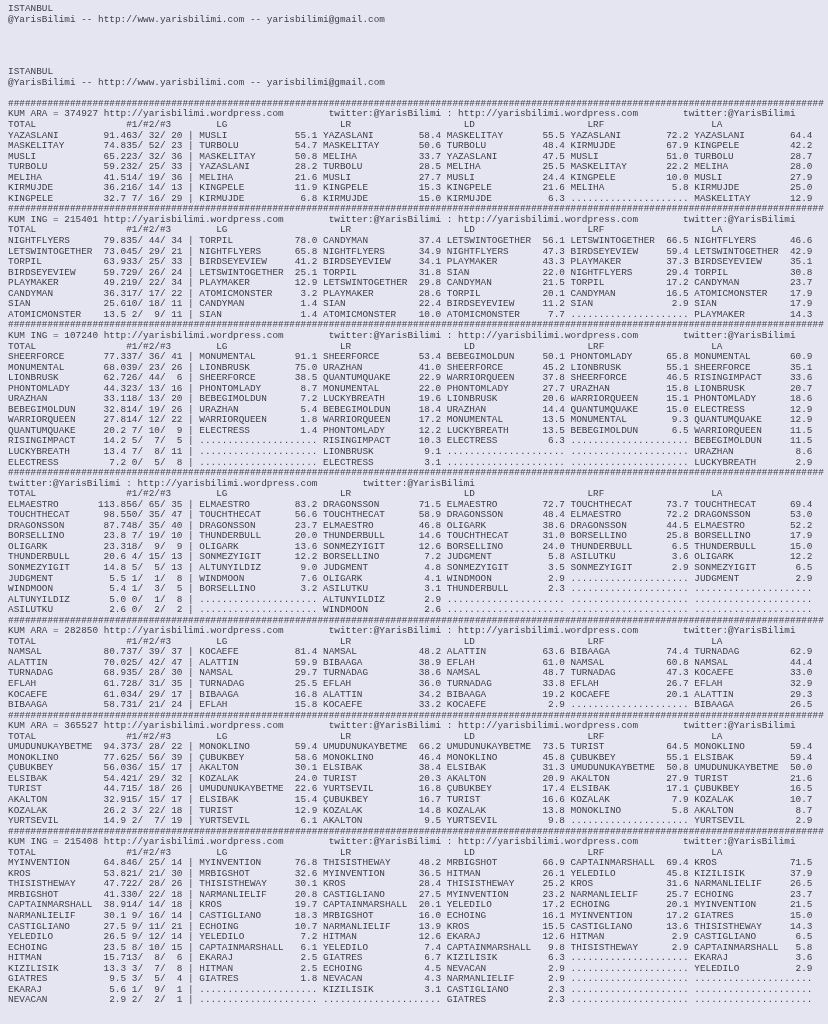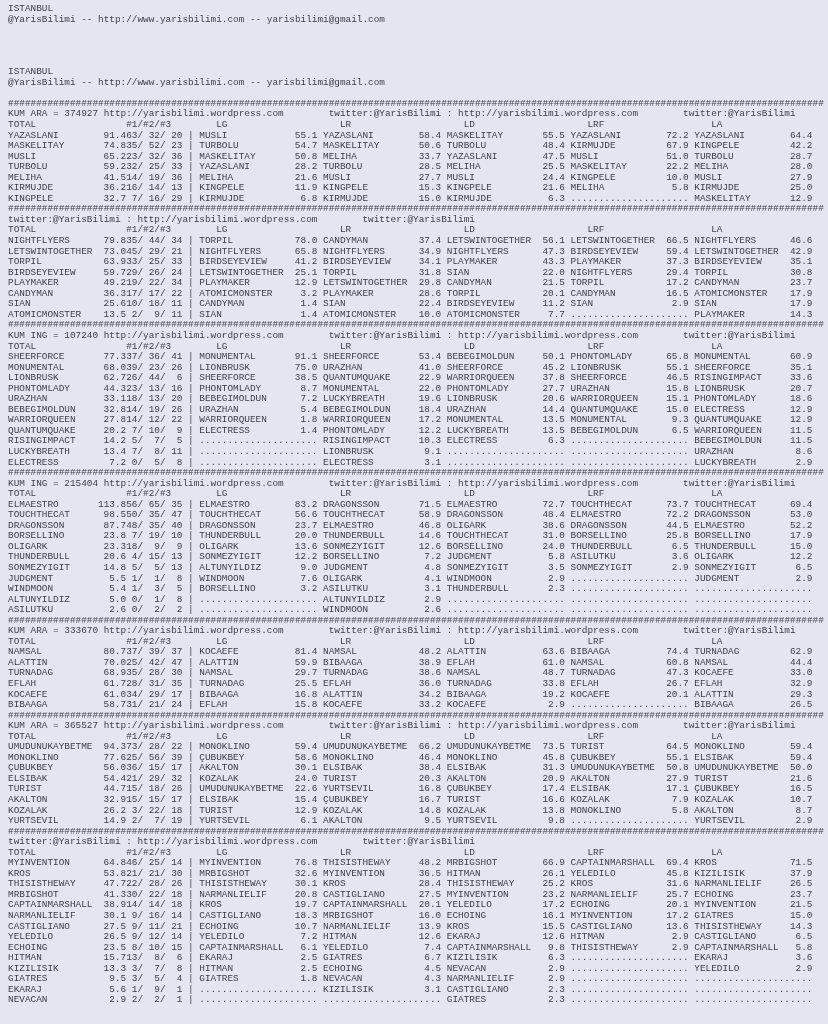--- a/index.html
+++ b/index.html
@@ -55,21 +55,21 @@
       <div class="line"><span class="c t1">KUM ARA = 374927 http://yarisbilimi.wordpress.com</span><span class="c t2">twitter:@YarisBilimi : http://yarisbilimi.wordpress.com</span><span class="c t3">twitter:@YarisBilimi</span></div>
       <div class="line"><span class="c h-tot">TOTAL</span><span class="c h-cnt">#1/#2/#3</span><span class="c h-div"> </span><span class="c hp">LG</span><span class="c hp">LR</span><span class="c hp">LD</span><span class="c hp">LRF</span><span class="c hp last">LA</span></div>
       <div class="line"><span class="c nm">YAZASLANI</span><span class="c tot">91.4</span><span class="c cnt">63/ 32/ 20</span><span class="c div">|</span><span class="c pair"><span class="c pnm">MUSLI</span><span class="c pv">55.1</span></span><span class="c pair"><span class="c pnm">YAZASLANI</span><span class="c pv">58.4</span></span><span class="c pair"><span class="c pnm">MASKELITAY</span><span class="c pv">55.5</span></span><span class="c pair"><span class="c pnm">YAZASLANI</span><span class="c pv">72.2</span></span><span class="c pair last"><span class="c pnm">YAZASLANI</span><span class="c pv">64.4</span></span></div>
       <div class="line"><span class="c nm">MASKELITAY</span><span class="c tot">74.8</span><span class="c cnt">35/ 52/ 23</span><span class="c div">|</span><span class="c pair"><span class="c pnm">TURBOLU</span><span class="c pv">54.7</span></span><span class="c pair"><span class="c pnm">MASKELITAY</span><span class="c pv">50.6</span></span><span class="c pair"><span class="c pnm">TURBOLU</span><span class="c pv">48.4</span></span><span class="c pair"><span class="c pnm">KIRMÜJDE</span><span class="c pv">67.9</span></span><span class="c pair last"><span class="c pnm">KINGPELE</span><span class="c pv">42.2</span></span></div>
       <div class="line"><span class="c nm">MUSLI</span><span class="c tot">65.2</span><span class="c cnt">23/ 32/ 36</span><span class="c div">|</span><span class="c pair"><span class="c pnm">MASKELITAY</span><span class="c pv">50.8</span></span><span class="c pair"><span class="c pnm">MELIHA</span><span class="c pv">33.7</span></span><span class="c pair"><span class="c pnm">YAZASLANI</span><span class="c pv">47.5</span></span><span class="c pair"><span class="c pnm">MUSLI</span><span class="c pv">51.0</span></span><span class="c pair last"><span class="c pnm">TURBOLU</span><span class="c pv">28.7</span></span></div>
       <div class="line"><span class="c nm">TURBOLU</span><span class="c tot">59.2</span><span class="c cnt">32/ 25/ 33</span><span class="c div">|</span><span class="c pair"><span class="c pnm">YAZASLANI</span><span class="c pv">28.2</span></span><span class="c pair"><span class="c pnm">TURBOLU</span><span class="c pv">28.5</span></span><span class="c pair"><span class="c pnm">MELIHA</span><span class="c pv">25.5</span></span><span class="c pair"><span class="c pnm">MASKELITAY</span><span class="c pv">22.2</span></span><span class="c pair last"><span class="c pnm">MELIHA</span><span class="c pv">28.0</span></span></div>
       <div class="line"><span class="c nm">MELIHA</span><span class="c tot">41.5</span><span class="c cnt">14/ 19/ 36</span><span class="c div">|</span><span class="c pair"><span class="c pnm">MELIHA</span><span class="c pv">21.6</span></span><span class="c pair"><span class="c pnm">MUSLI</span><span class="c pv">27.7</span></span><span class="c pair"><span class="c pnm">MUSLI</span><span class="c pv">24.4</span></span><span class="c pair"><span class="c pnm">KINGPELE</span><span class="c pv">10.0</span></span><span class="c pair last"><span class="c pnm">MUSLI</span><span class="c pv">27.9</span></span></div>
       <div class="line"><span class="c nm">KIRMÜJDE</span><span class="c tot">36.2</span><span class="c cnt">16/ 14/ 13</span><span class="c div">|</span><span class="c pair"><span class="c pnm">KINGPELE</span><span class="c pv">11.9</span></span><span class="c pair"><span class="c pnm">KINGPELE</span><span class="c pv">15.3</span></span><span class="c pair"><span class="c pnm">KINGPELE</span><span class="c pv">21.6</span></span><span class="c pair"><span class="c pnm">MELIHA</span><span class="c pv">5.8</span></span><span class="c pair last"><span class="c pnm">KIRMÜJDE</span><span class="c pv">25.0</span></span></div>
       <div class="line"><span class="c nm">KINGPELE</span><span class="c tot">32.7</span><span class="c cnt"> 7/ 16/ 29</span><span class="c div">|</span><span class="c pair"><span class="c pnm">KIRMÜJDE</span><span class="c pv">6.8</span></span><span class="c pair"><span class="c pnm">KIRMÜJDE</span><span class="c pv">15.0</span></span><span class="c pair"><span class="c pnm">KIRMÜJDE</span><span class="c pv">6.3</span></span><span class="c pair"><span class="c dots">.....................</span></span><span class="c pair last"><span class="c pnm">MASKELITAY</span><span class="c pv">12.9</span></span></div>
       <div class="line hash">##########################################################################################################################################################################</div>
-      <div class="line"><span class="c t2">twitter:@YarisBilimi : http://yarisbilimi.wordpress.com</span><span class="c t3">twitter:@YarisBilimi</span></div>
+      <div class="line"><span class="c t1">KUM ING = 215401 http://yarisbilimi.wordpress.com</span><span class="c t2">twitter:@YarisBilimi : http://yarisbilimi.wordpress.com</span><span class="c t3">twitter:@YarisBilimi</span></div>
       <div class="line"><span class="c h-tot">TOTAL</span><span class="c h-cnt">#1/#2/#3</span><span class="c h-div"> </span><span class="c hp">LG</span><span class="c hp">LR</span><span class="c hp">LD</span><span class="c hp">LRF</span><span class="c hp last">LA</span></div>
       <div class="line"><span class="c nm">NIGHTFLYERS</span><span class="c tot">79.8</span><span class="c cnt">35/ 44/ 34</span><span class="c div">|</span><span class="c pair"><span class="c pnm">TORPIL</span><span class="c pv">78.0</span></span><span class="c pair"><span class="c pnm">CANDYMAN</span><span class="c pv">37.4</span></span><span class="c pair"><span class="c pnm">LETSWINTOGETHER</span><span class="c pv">56.1</span></span><span class="c pair"><span class="c pnm">LETSWINTOGETHER</span><span class="c pv">66.5</span></span><span class="c pair last"><span class="c pnm">NIGHTFLYERS</span><span class="c pv">46.6</span></span></div>
       <div class="line"><span class="c nm">LETSWINTOGETHER</span><span class="c tot">73.0</span><span class="c cnt">45/ 29/ 21</span><span class="c div">|</span><span class="c pair"><span class="c pnm">NIGHTFLYERS</span><span class="c pv">65.8</span></span><span class="c pair"><span class="c pnm">NIGHTFLYERS</span><span class="c pv">34.9</span></span><span class="c pair"><span class="c pnm">NIGHTFLYERS</span><span class="c pv">47.3</span></span><span class="c pair"><span class="c pnm">BIRDSEYEVIEW</span><span class="c pv">59.4</span></span><span class="c pair last"><span class="c pnm">LETSWINTOGETHER</span><span class="c pv">42.9</span></span></div>
       <div class="line"><span class="c nm">TORPIL</span><span class="c tot">63.9</span><span class="c cnt">33/ 25/ 33</span><span class="c div">|</span><span class="c pair"><span class="c pnm">BIRDSEYEVIEW</span><span class="c pv">41.2</span></span><span class="c pair"><span class="c pnm">BIRDSEYEVIEW</span><span class="c pv">34.1</span></span><span class="c pair"><span class="c pnm">PLAYMAKER</span><span class="c pv">43.3</span></span><span class="c pair"><span class="c pnm">PLAYMAKER</span><span class="c pv">37.3</span></span><span class="c pair last"><span class="c pnm">BIRDSEYEVIEW</span><span class="c pv">35.1</span></span></div>
       <div class="line"><span class="c nm">BIRDSEYEVIEW</span><span class="c tot">59.7</span><span class="c cnt">29/ 26/ 24</span><span class="c div">|</span><span class="c pair"><span class="c pnm">LETSWINTOGETHER</span><span class="c pv">25.1</span></span><span class="c pair"><span class="c pnm">TORPIL</span><span class="c pv">31.8</span></span><span class="c pair"><span class="c pnm">SIAN</span><span class="c pv">22.0</span></span><span class="c pair"><span class="c pnm">NIGHTFLYERS</span><span class="c pv">29.4</span></span><span class="c pair last"><span class="c pnm">TORPIL</span><span class="c pv">30.8</span></span></div>
       <div class="line"><span class="c nm">PLAYMAKER</span><span class="c tot">49.2</span><span class="c cnt">19/ 22/ 34</span><span class="c div">|</span><span class="c pair"><span class="c pnm">PLAYMAKER</span><span class="c pv">12.9</span></span><span class="c pair"><span class="c pnm">LETSWINTOGETHER</span><span class="c pv">29.8</span></span><span class="c pair"><span class="c pnm">CANDYMAN</span><span class="c pv">21.5</span></span><span class="c pair"><span class="c pnm">TORPIL</span><span class="c pv">17.2</span></span><span class="c pair last"><span class="c pnm">CANDYMAN</span><span class="c pv">23.7</span></span></div>
       <div class="line"><span class="c nm">CANDYMAN</span><span class="c tot">36.3</span><span class="c cnt">17/ 17/ 22</span><span class="c div">|</span><span class="c pair"><span class="c pnm">ATOMICMONSTER</span><span class="c pv">3.2</span></span><span class="c pair"><span class="c pnm">PLAYMAKER</span><span class="c pv">28.6</span></span><span class="c pair"><span class="c pnm">TORPIL</span><span class="c pv">20.1</span></span><span class="c pair"><span class="c pnm">CANDYMAN</span><span class="c pv">16.5</span></span><span class="c pair last"><span class="c pnm">ATOMICMONSTER</span><span class="c pv">17.9</span></span></div>
       <div class="line"><span class="c nm">SIAN</span><span class="c tot">25.6</span><span class="c cnt">10/ 18/ 11</span><span class="c div">|</span><span class="c pair"><span class="c pnm">CANDYMAN</span><span class="c pv">1.4</span></span><span class="c pair"><span class="c pnm">SIAN</span><span class="c pv">22.4</span></span><span class="c pair"><span class="c pnm">BIRDSEYEVIEW</span><span class="c pv">11.2</span></span><span class="c pair"><span class="c pnm">SIAN</span><span class="c pv">2.9</span></span><span class="c pair last"><span class="c pnm">SIAN</span><span class="c pv">17.9</span></span></div>
       <div class="line"><span class="c nm">ATOMICMONSTER</span><span class="c tot">13.5</span><span class="c cnt"> 2/  9/ 11</span><span class="c div">|</span><span class="c pair"><span class="c pnm">SIAN</span><span class="c pv">1.4</span></span><span class="c pair"><span class="c pnm">ATOMICMONSTER</span><span class="c pv">10.0</span></span><span class="c pair"><span class="c pnm">ATOMICMONSTER</span><span class="c pv">7.7</span></span><span class="c pair"><span class="c dots">.....................</span></span><span class="c pair last"><span class="c pnm">PLAYMAKER</span><span class="c pv">14.3</span></span></div>
       <div class="line hash">##########################################################################################################################################################################</div>
@@ -80,55 +80,55 @@
       <div class="line"><span class="c nm">LIONBRUSK</span><span class="c tot">62.7</span><span class="c cnt">26/ 44/  6</span><span class="c div">|</span><span class="c pair"><span class="c pnm">SHEERFORCE</span><span class="c pv">38.5</span></span><span class="c pair"><span class="c pnm">QUANTUMQUAKE</span><span class="c pv">22.9</span></span><span class="c pair"><span class="c pnm">WARRIORQUEEN</span><span class="c pv">37.8</span></span><span class="c pair"><span class="c pnm">SHEERFORCE</span><span class="c pv">46.5</span></span><span class="c pair last"><span class="c pnm">RISINGIMPACT</span><span class="c pv">33.6</span></span></div>
       <div class="line"><span class="c nm">PHONTOMLADY</span><span class="c tot">44.3</span><span class="c cnt">23/ 13/ 16</span><span class="c div">|</span><span class="c pair"><span class="c pnm">PHONTOMLADY</span><span class="c pv">8.7</span></span><span class="c pair"><span class="c pnm">MONUMENTAL</span><span class="c pv">22.0</span></span><span class="c pair"><span class="c pnm">PHONTOMLADY</span><span class="c pv">27.7</span></span><span class="c pair"><span class="c pnm">URAZHAN</span><span class="c pv">15.8</span></span><span class="c pair last"><span class="c pnm">LIONBRUSK</span><span class="c pv">20.7</span></span></div>
       <div class="line"><span class="c nm">URAZHAN</span><span class="c tot">33.1</span><span class="c cnt">18/ 13/ 20</span><span class="c div">|</span><span class="c pair"><span class="c pnm">BEBEGIMOLDUN</span><span class="c pv">7.2</span></span><span class="c pair"><span class="c pnm">LUCKYBREATH</span><span class="c pv">19.6</span></span><span class="c pair"><span class="c pnm">LIONBRUSK</span><span class="c pv">20.6</span></span><span class="c pair"><span class="c pnm">WARRIORQUEEN</span><span class="c pv">15.1</span></span><span class="c pair last"><span class="c pnm">PHONTOMLADY</span><span class="c pv">18.6</span></span></div>
       <div class="line"><span class="c nm">BEBEGIMOLDUN</span><span class="c tot">32.8</span><span class="c cnt">14/ 19/ 26</span><span class="c div">|</span><span class="c pair"><span class="c pnm">URAZHAN</span><span class="c pv">5.4</span></span><span class="c pair"><span class="c pnm">BEBEGIMOLDUN</span><span class="c pv">18.4</span></span><span class="c pair"><span class="c pnm">URAZHAN</span><span class="c pv">14.4</span></span><span class="c pair"><span class="c pnm">QUANTUMQUAKE</span><span class="c pv">15.0</span></span><span class="c pair last"><span class="c pnm">ELECTRESS</span><span class="c pv">12.9</span></span></div>
       <div class="line"><span class="c nm">WARRIORQUEEN</span><span class="c tot">27.8</span><span class="c cnt">14/ 12/ 22</span><span class="c div">|</span><span class="c pair"><span class="c pnm">WARRIORQUEEN</span><span class="c pv">1.8</span></span><span class="c pair"><span class="c pnm">WARRIORQUEEN</span><span class="c pv">17.2</span></span><span class="c pair"><span class="c pnm">MONUMENTAL</span><span class="c pv">13.5</span></span><span class="c pair"><span class="c pnm">MONUMENTAL</span><span class="c pv">9.3</span></span><span class="c pair last"><span class="c pnm">QUANTUMQUAKE</span><span class="c pv">12.9</span></span></div>
       <div class="line"><span class="c nm">QUANTUMQUAKE</span><span class="c tot">20.2</span><span class="c cnt"> 7/ 10/  9</span><span class="c div">|</span><span class="c pair"><span class="c pnm">ELECTRESS</span><span class="c pv">1.4</span></span><span class="c pair"><span class="c pnm">PHONTOMLADY</span><span class="c pv">12.2</span></span><span class="c pair"><span class="c pnm">LUCKYBREATH</span><span class="c pv">13.5</span></span><span class="c pair"><span class="c pnm">BEBEGIMOLDUN</span><span class="c pv">6.5</span></span><span class="c pair last"><span class="c pnm">WARRIORQUEEN</span><span class="c pv">11.5</span></span></div>
       <div class="line"><span class="c nm">RISINGIMPACT</span><span class="c tot">14.2</span><span class="c cnt"> 5/  7/  5</span><span class="c div">|</span><span class="c pair"><span class="c dots">.....................</span></span><span class="c pair"><span class="c pnm">RISINGIMPACT</span><span class="c pv">10.3</span></span><span class="c pair"><span class="c pnm">ELECTRESS</span><span class="c pv">6.3</span></span><span class="c pair"><span class="c dots">.....................</span></span><span class="c pair last"><span class="c pnm">BEBEGIMOLDUN</span><span class="c pv">11.5</span></span></div>
       <div class="line"><span class="c nm">LUCKYBREATH</span><span class="c tot">13.4</span><span class="c cnt"> 7/  8/ 11</span><span class="c div">|</span><span class="c pair"><span class="c dots">.....................</span></span><span class="c pair"><span class="c pnm">LIONBRUSK</span><span class="c pv">9.1</span></span><span class="c pair"><span class="c dots">.....................</span></span><span class="c pair"><span class="c dots">.....................</span></span><span class="c pair last"><span class="c pnm">URAZHAN</span><span class="c pv">8.6</span></span></div>
       <div class="line"><span class="c nm">ELECTRESS</span><span class="c tot">7.2</span><span class="c cnt"> 0/  5/  8</span><span class="c div">|</span><span class="c pair"><span class="c dots">.....................</span></span><span class="c pair"><span class="c pnm">ELECTRESS</span><span class="c pv">3.1</span></span><span class="c pair"><span class="c dots">.....................</span></span><span class="c pair"><span class="c dots">.....................</span></span><span class="c pair last"><span class="c pnm">LUCKYBREATH</span><span class="c pv">2.9</span></span></div>
       <div class="line hash">##########################################################################################################################################################################</div>
-      <div class="line"><span class="c t1">KUM ING = 215404 http://yarisbilimi.wordpress.com</span><span class="c t2">twitter:@YarisBilimi : http://yarisbilimi.wordpress.com</span><span class="c t3">twitter:@YarisBilimi</span></div>
+      <div class="line"><span class="c t2">twitter:@YarisBilimi : http://yarisbilimi.wordpress.com</span><span class="c t3">twitter:@YarisBilimi</span></div>
       <div class="line"><span class="c h-tot">TOTAL</span><span class="c h-cnt">#1/#2/#3</span><span class="c h-div"> </span><span class="c hp">LG</span><span class="c hp">LR</span><span class="c hp">LD</span><span class="c hp">LRF</span><span class="c hp last">LA</span></div>
       <div class="line"><span class="c nm">ELMAESTRO</span><span class="c tot">113.8</span><span class="c cnt">56/ 65/ 35</span><span class="c div">|</span><span class="c pair"><span class="c pnm">ELMAESTRO</span><span class="c pv">83.2</span></span><span class="c pair"><span class="c pnm">DRAGONSSON</span><span class="c pv">71.5</span></span><span class="c pair"><span class="c pnm">ELMAESTRO</span><span class="c pv">72.7</span></span><span class="c pair"><span class="c pnm">TOUCHTHECAT</span><span class="c pv">73.7</span></span><span class="c pair last"><span class="c pnm">TOUCHTHECAT</span><span class="c pv">69.4</span></span></div>
       <div class="line"><span class="c nm">TOUCHTHECAT</span><span class="c tot">98.5</span><span class="c cnt">50/ 35/ 47</span><span class="c div">|</span><span class="c pair"><span class="c pnm">TOUCHTHECAT</span><span class="c pv">56.6</span></span><span class="c pair"><span class="c pnm">TOUCHTHECAT</span><span class="c pv">58.9</span></span><span class="c pair"><span class="c pnm">DRAGONSSON</span><span class="c pv">48.4</span></span><span class="c pair"><span class="c pnm">ELMAESTRO</span><span class="c pv">72.2</span></span><span class="c pair last"><span class="c pnm">DRAGONSSON</span><span class="c pv">53.0</span></span></div>
       <div class="line"><span class="c nm">DRAGONSSON</span><span class="c tot">87.7</span><span class="c cnt">48/ 35/ 40</span><span class="c div">|</span><span class="c pair"><span class="c pnm">DRAGONSSON</span><span class="c pv">23.7</span></span><span class="c pair"><span class="c pnm">ELMAESTRO</span><span class="c pv">46.8</span></span><span class="c pair"><span class="c pnm">OLIGARK</span><span class="c pv">38.6</span></span><span class="c pair"><span class="c pnm">DRAGONSSON</span><span class="c pv">44.5</span></span><span class="c pair last"><span class="c pnm">ELMAESTRO</span><span class="c pv">52.2</span></span></div>
       <div class="line"><span class="c nm">BORSELLINO</span><span class="c tot">23.8</span><span class="c cnt"> 7/ 19/ 10</span><span class="c div">|</span><span class="c pair"><span class="c pnm">THUNDERBULL</span><span class="c pv">20.0</span></span><span class="c pair"><span class="c pnm">THUNDERBULL</span><span class="c pv">14.6</span></span><span class="c pair"><span class="c pnm">TOUCHTHECAT</span><span class="c pv">31.0</span></span><span class="c pair"><span class="c pnm">BORSELLINO</span><span class="c pv">25.8</span></span><span class="c pair last"><span class="c pnm">BORSELLINO</span><span class="c pv">17.9</span></span></div>
       <div class="line"><span class="c nm">OLIGARK</span><span class="c tot">23.3</span><span class="c cnt">18/  9/  9</span><span class="c div">|</span><span class="c pair"><span class="c pnm">OLIGARK</span><span class="c pv">13.6</span></span><span class="c pair"><span class="c pnm">SÖNMEZYIGIT</span><span class="c pv">12.6</span></span><span class="c pair"><span class="c pnm">BORSELLINO</span><span class="c pv">24.0</span></span><span class="c pair"><span class="c pnm">THUNDERBULL</span><span class="c pv">6.5</span></span><span class="c pair last"><span class="c pnm">THUNDERBULL</span><span class="c pv">15.0</span></span></div>
       <div class="line"><span class="c nm">THUNDERBULL</span><span class="c tot">20.6</span><span class="c cnt"> 4/ 15/ 13</span><span class="c div">|</span><span class="c pair"><span class="c pnm">SÖNMEZYIGIT</span><span class="c pv">12.2</span></span><span class="c pair"><span class="c pnm">BORSELLINO</span><span class="c pv">7.2</span></span><span class="c pair"><span class="c pnm">JUDGMENT</span><span class="c pv">5.8</span></span><span class="c pair"><span class="c pnm">ASILUTKU</span><span class="c pv">3.6</span></span><span class="c pair last"><span class="c pnm">OLIGARK</span><span class="c pv">12.2</span></span></div>
       <div class="line"><span class="c nm">SÖNMEZYIGIT</span><span class="c tot">14.8</span><span class="c cnt"> 5/  5/ 13</span><span class="c div">|</span><span class="c pair"><span class="c pnm">ALTUNYILDIZ</span><span class="c pv">9.0</span></span><span class="c pair"><span class="c pnm">JUDGMENT</span><span class="c pv">4.8</span></span><span class="c pair"><span class="c pnm">SÖNMEZYIGIT</span><span class="c pv">3.5</span></span><span class="c pair"><span class="c pnm">SÖNMEZYIGIT</span><span class="c pv">2.9</span></span><span class="c pair last"><span class="c pnm">SÖNMEZYIGIT</span><span class="c pv">6.5</span></span></div>
       <div class="line"><span class="c nm">JUDGMENT</span><span class="c tot">5.5</span><span class="c cnt"> 1/  1/  8</span><span class="c div">|</span><span class="c pair"><span class="c pnm">WINDMOON</span><span class="c pv">7.6</span></span><span class="c pair"><span class="c pnm">OLIGARK</span><span class="c pv">4.1</span></span><span class="c pair"><span class="c pnm">WINDMOON</span><span class="c pv">2.9</span></span><span class="c pair"><span class="c dots">.....................</span></span><span class="c pair last"><span class="c pnm">JUDGMENT</span><span class="c pv">2.9</span></span></div>
       <div class="line"><span class="c nm">WINDMOON</span><span class="c tot">5.4</span><span class="c cnt"> 1/  3/  5</span><span class="c div">|</span><span class="c pair"><span class="c pnm">BORSELLINO</span><span class="c pv">3.2</span></span><span class="c pair"><span class="c pnm">ASILUTKU</span><span class="c pv">3.1</span></span><span class="c pair"><span class="c pnm">THUNDERBULL</span><span class="c pv">2.3</span></span><span class="c pair"><span class="c dots">.....................</span></span><span class="c pair last"><span class="c dots">.....................</span></span></div>
       <div class="line"><span class="c nm">ALTUNYILDIZ</span><span class="c tot">5.0</span><span class="c cnt"> 0/  1/  8</span><span class="c div">|</span><span class="c pair"><span class="c dots">.....................</span></span><span class="c pair"><span class="c pnm">ALTUNYILDIZ</span><span class="c pv">2.9</span></span><span class="c pair"><span class="c dots">.....................</span></span><span class="c pair"><span class="c dots">.....................</span></span><span class="c pair last"><span class="c dots">.....................</span></span></div>
       <div class="line"><span class="c nm">ASILUTKU</span><span class="c tot">2.6</span><span class="c cnt"> 0/  2/  2</span><span class="c div">|</span><span class="c pair"><span class="c dots">.....................</span></span><span class="c pair"><span class="c pnm">WINDMOON</span><span class="c pv">2.6</span></span><span class="c pair"><span class="c dots">.....................</span></span><span class="c pair"><span class="c dots">.....................</span></span><span class="c pair last"><span class="c dots">.....................</span></span></div>
       <div class="line hash">##########################################################################################################################################################################</div>
-      <div class="line"><span class="c t1">KUM ARA = 333670 http://yarisbilimi.wordpress.com</span><span class="c t2">twitter:@YarisBilimi : http://yarisbilimi.wordpress.com</span><span class="c t3">twitter:@YarisBilimi</span></div>
+      <div class="line"><span class="c t1">KUM ARA = 282850 http://yarisbilimi.wordpress.com</span><span class="c t2">twitter:@YarisBilimi : http://yarisbilimi.wordpress.com</span><span class="c t3">twitter:@YarisBilimi</span></div>
       <div class="line"><span class="c h-tot">TOTAL</span><span class="c h-cnt">#1/#2/#3</span><span class="c h-div"> </span><span class="c hp">LG</span><span class="c hp">LR</span><span class="c hp">LD</span><span class="c hp">LRF</span><span class="c hp last">LA</span></div>
       <div class="line"><span class="c nm">NAMSAL</span><span class="c tot">80.7</span><span class="c cnt">37/ 39/ 37</span><span class="c div">|</span><span class="c pair"><span class="c pnm">KOCAEFE</span><span class="c pv">81.4</span></span><span class="c pair"><span class="c pnm">NAMSAL</span><span class="c pv">48.2</span></span><span class="c pair"><span class="c pnm">ALATTIN</span><span class="c pv">63.6</span></span><span class="c pair"><span class="c pnm">BIBAAGA</span><span class="c pv">74.4</span></span><span class="c pair last"><span class="c pnm">TURNADAG</span><span class="c pv">62.9</span></span></div>
       <div class="line"><span class="c nm">ALATTIN</span><span class="c tot">70.0</span><span class="c cnt">25/ 42/ 47</span><span class="c div">|</span><span class="c pair"><span class="c pnm">ALATTIN</span><span class="c pv">59.9</span></span><span class="c pair"><span class="c pnm">BIBAAGA</span><span class="c pv">38.9</span></span><span class="c pair"><span class="c pnm">EFLAH</span><span class="c pv">61.0</span></span><span class="c pair"><span class="c pnm">NAMSAL</span><span class="c pv">60.8</span></span><span class="c pair last"><span class="c pnm">NAMSAL</span><span class="c pv">44.4</span></span></div>
       <div class="line"><span class="c nm">TURNADAG</span><span class="c tot">68.9</span><span class="c cnt">35/ 28/ 30</span><span class="c div">|</span><span class="c pair"><span class="c pnm">NAMSAL</span><span class="c pv">29.7</span></span><span class="c pair"><span class="c pnm">TURNADAG</span><span class="c pv">38.6</span></span><span class="c pair"><span class="c pnm">NAMSAL</span><span class="c pv">48.7</span></span><span class="c pair"><span class="c pnm">TURNADAG</span><span class="c pv">47.3</span></span><span class="c pair last"><span class="c pnm">KOCAEFE</span><span class="c pv">33.0</span></span></div>
       <div class="line"><span class="c nm">EFLAH</span><span class="c tot">61.7</span><span class="c cnt">28/ 31/ 35</span><span class="c div">|</span><span class="c pair"><span class="c pnm">TURNADAG</span><span class="c pv">25.5</span></span><span class="c pair"><span class="c pnm">EFLAH</span><span class="c pv">36.0</span></span><span class="c pair"><span class="c pnm">TURNADAG</span><span class="c pv">33.8</span></span><span class="c pair"><span class="c pnm">EFLAH</span><span class="c pv">26.7</span></span><span class="c pair last"><span class="c pnm">EFLAH</span><span class="c pv">32.9</span></span></div>
       <div class="line"><span class="c nm">KOCAEFE</span><span class="c tot">61.0</span><span class="c cnt">34/ 29/ 17</span><span class="c div">|</span><span class="c pair"><span class="c pnm">BIBAAGA</span><span class="c pv">16.8</span></span><span class="c pair"><span class="c pnm">ALATTIN</span><span class="c pv">34.2</span></span><span class="c pair"><span class="c pnm">BIBAAGA</span><span class="c pv">19.2</span></span><span class="c pair"><span class="c pnm">KOCAEFE</span><span class="c pv">20.1</span></span><span class="c pair last"><span class="c pnm">ALATTIN</span><span class="c pv">29.3</span></span></div>
       <div class="line"><span class="c nm">BIBAAGA</span><span class="c tot">58.7</span><span class="c cnt">31/ 21/ 24</span><span class="c div">|</span><span class="c pair"><span class="c pnm">EFLAH</span><span class="c pv">15.8</span></span><span class="c pair"><span class="c pnm">KOCAEFE</span><span class="c pv">33.2</span></span><span class="c pair"><span class="c pnm">KOCAEFE</span><span class="c pv">2.9</span></span><span class="c pair"><span class="c dots">.....................</span></span><span class="c pair last"><span class="c pnm">BIBAAGA</span><span class="c pv">26.5</span></span></div>
       <div class="line hash">##########################################################################################################################################################################</div>
       <div class="line"><span class="c t1">KUM ARA = 365527 http://yarisbilimi.wordpress.com</span><span class="c t2">twitter:@YarisBilimi : http://yarisbilimi.wordpress.com</span><span class="c t3">twitter:@YarisBilimi</span></div>
       <div class="line"><span class="c h-tot">TOTAL</span><span class="c h-cnt">#1/#2/#3</span><span class="c h-div"> </span><span class="c hp">LG</span><span class="c hp">LR</span><span class="c hp">LD</span><span class="c hp">LRF</span><span class="c hp last">LA</span></div>
       <div class="line"><span class="c nm">UMUDUNUKAYBETME</span><span class="c tot">94.3</span><span class="c cnt">73/ 28/ 22</span><span class="c div">|</span><span class="c pair"><span class="c pnm">MONOKLINO</span><span class="c pv">59.4</span></span><span class="c pair"><span class="c pnm">UMUDUNUKAYBETME</span><span class="c pv">66.2</span></span><span class="c pair"><span class="c pnm">UMUDUNUKAYBETME</span><span class="c pv">73.5</span></span><span class="c pair"><span class="c pnm">TURIST</span><span class="c pv">64.5</span></span><span class="c pair last"><span class="c pnm">MONOKLINO</span><span class="c pv">59.4</span></span></div>
       <div class="line"><span class="c nm">MONOKLINO</span><span class="c tot">77.6</span><span class="c cnt">25/ 56/ 39</span><span class="c div">|</span><span class="c pair"><span class="c pnm">ÇUBUKBEY</span><span class="c pv">58.6</span></span><span class="c pair"><span class="c pnm">MONOKLINO</span><span class="c pv">46.4</span></span><span class="c pair"><span class="c pnm">MONOKLINO</span><span class="c pv">45.8</span></span><span class="c pair"><span class="c pnm">ÇUBUKBEY</span><span class="c pv">55.1</span></span><span class="c pair last"><span class="c pnm">ELSIBAK</span><span class="c pv">59.4</span></span></div>
       <div class="line"><span class="c nm">ÇUBUKBEY</span><span class="c tot">56.0</span><span class="c cnt">36/ 15/ 17</span><span class="c div">|</span><span class="c pair"><span class="c pnm">AKALTON</span><span class="c pv">30.1</span></span><span class="c pair"><span class="c pnm">ELSIBAK</span><span class="c pv">38.4</span></span><span class="c pair"><span class="c pnm">ELSIBAK</span><span class="c pv">31.3</span></span><span class="c pair"><span class="c pnm">UMUDUNUKAYBETME</span><span class="c pv">50.8</span></span><span class="c pair last"><span class="c pnm">UMUDUNUKAYBETME</span><span class="c pv">50.0</span></span></div>
       <div class="line"><span class="c nm">ELSIBAK</span><span class="c tot">54.4</span><span class="c cnt">21/ 29/ 32</span><span class="c div">|</span><span class="c pair"><span class="c pnm">KOZALAK</span><span class="c pv">24.0</span></span><span class="c pair"><span class="c pnm">TURIST</span><span class="c pv">20.3</span></span><span class="c pair"><span class="c pnm">AKALTON</span><span class="c pv">20.9</span></span><span class="c pair"><span class="c pnm">AKALTON</span><span class="c pv">27.9</span></span><span class="c pair last"><span class="c pnm">TURIST</span><span class="c pv">21.6</span></span></div>
       <div class="line"><span class="c nm">TURIST</span><span class="c tot">44.7</span><span class="c cnt">15/ 18/ 26</span><span class="c div">|</span><span class="c pair"><span class="c pnm">UMUDUNUKAYBETME</span><span class="c pv">22.6</span></span><span class="c pair"><span class="c pnm">YURTSEVIL</span><span class="c pv">16.8</span></span><span class="c pair"><span class="c pnm">ÇUBUKBEY</span><span class="c pv">17.4</span></span><span class="c pair"><span class="c pnm">ELSIBAK</span><span class="c pv">17.1</span></span><span class="c pair last"><span class="c pnm">ÇUBUKBEY</span><span class="c pv">16.5</span></span></div>
       <div class="line"><span class="c nm">AKALTON</span><span class="c tot">32.9</span><span class="c cnt">15/ 15/ 17</span><span class="c div">|</span><span class="c pair"><span class="c pnm">ELSIBAK</span><span class="c pv">15.4</span></span><span class="c pair"><span class="c pnm">ÇUBUKBEY</span><span class="c pv">16.7</span></span><span class="c pair"><span class="c pnm">TURIST</span><span class="c pv">16.6</span></span><span class="c pair"><span class="c pnm">KOZALAK</span><span class="c pv">7.9</span></span><span class="c pair last"><span class="c pnm">KOZALAK</span><span class="c pv">10.7</span></span></div>
       <div class="line"><span class="c nm">KOZALAK</span><span class="c tot">26.2</span><span class="c cnt"> 3/ 22/ 18</span><span class="c div">|</span><span class="c pair"><span class="c pnm">TURIST</span><span class="c pv">12.9</span></span><span class="c pair"><span class="c pnm">KOZALAK</span><span class="c pv">14.8</span></span><span class="c pair"><span class="c pnm">KOZALAK</span><span class="c pv">13.8</span></span><span class="c pair"><span class="c pnm">MONOKLINO</span><span class="c pv">5.8</span></span><span class="c pair last"><span class="c pnm">AKALTON</span><span class="c pv">8.7</span></span></div>
       <div class="line"><span class="c nm">YURTSEVIL</span><span class="c tot">14.9</span><span class="c cnt"> 2/  7/ 19</span><span class="c div">|</span><span class="c pair"><span class="c pnm">YURTSEVIL</span><span class="c pv">6.1</span></span><span class="c pair"><span class="c pnm">AKALTON</span><span class="c pv">9.5</span></span><span class="c pair"><span class="c pnm">YURTSEVIL</span><span class="c pv">9.8</span></span><span class="c pair"><span class="c dots">.....................</span></span><span class="c pair last"><span class="c pnm">YURTSEVIL</span><span class="c pv">2.9</span></span></div>
       <div class="line hash">##########################################################################################################################################################################</div>
-      <div class="line"><span class="c t2">twitter:@YarisBilimi : http://yarisbilimi.wordpress.com</span><span class="c t3">twitter:@YarisBilimi</span></div>
+      <div class="line"><span class="c t1">KUM ING = 215408 http://yarisbilimi.wordpress.com</span><span class="c t2">twitter:@YarisBilimi : http://yarisbilimi.wordpress.com</span><span class="c t3">twitter:@YarisBilimi</span></div>
       <div class="line"><span class="c h-tot">TOTAL</span><span class="c h-cnt">#1/#2/#3</span><span class="c h-div"> </span><span class="c hp">LG</span><span class="c hp">LR</span><span class="c hp">LD</span><span class="c hp">LRF</span><span class="c hp last">LA</span></div>
       <div class="line"><span class="c nm">MYINVENTION</span><span class="c tot">64.8</span><span class="c cnt">46/ 25/ 14</span><span class="c div">|</span><span class="c pair"><span class="c pnm">MYINVENTION</span><span class="c pv">76.8</span></span><span class="c pair"><span class="c pnm">THISISTHEWAY</span><span class="c pv">48.2</span></span><span class="c pair"><span class="c pnm">MRBIGSHOT</span><span class="c pv">66.9</span></span><span class="c pair"><span class="c pnm">CAPTAINMARSHALL</span><span class="c pv">69.4</span></span><span class="c pair last"><span class="c pnm">KROS</span><span class="c pv">71.5</span></span></div>
       <div class="line"><span class="c nm">KROS</span><span class="c tot">53.8</span><span class="c cnt">21/ 21/ 30</span><span class="c div">|</span><span class="c pair"><span class="c pnm">MRBIGSHOT</span><span class="c pv">32.6</span></span><span class="c pair"><span class="c pnm">MYINVENTION</span><span class="c pv">36.5</span></span><span class="c pair"><span class="c pnm">HITMAN</span><span class="c pv">26.1</span></span><span class="c pair"><span class="c pnm">YELEDILO</span><span class="c pv">45.8</span></span><span class="c pair last"><span class="c pnm">KIZILISIK</span><span class="c pv">37.9</span></span></div>
       <div class="line"><span class="c nm">THISISTHEWAY</span><span class="c tot">47.7</span><span class="c cnt">22/ 28/ 26</span><span class="c div">|</span><span class="c pair"><span class="c pnm">THISISTHEWAY</span><span class="c pv">30.1</span></span><span class="c pair"><span class="c pnm">KROS</span><span class="c pv">28.4</span></span><span class="c pair"><span class="c pnm">THISISTHEWAY</span><span class="c pv">25.2</span></span><span class="c pair"><span class="c pnm">KROS</span><span class="c pv">31.6</span></span><span class="c pair last"><span class="c pnm">NARMANLIELIF</span><span class="c pv">26.5</span></span></div>
       <div class="line"><span class="c nm">MRBIGSHOT</span><span class="c tot">41.3</span><span class="c cnt">30/ 22/ 18</span><span class="c div">|</span><span class="c pair"><span class="c pnm">NARMANLIELIF</span><span class="c pv">20.8</span></span><span class="c pair"><span class="c pnm">CASTIGLIANO</span><span class="c pv">27.5</span></span><span class="c pair"><span class="c pnm">MYINVENTION</span><span class="c pv">23.2</span></span><span class="c pair"><span class="c pnm">NARMANLIELIF</span><span class="c pv">25.7</span></span><span class="c pair last"><span class="c pnm">ECHOING</span><span class="c pv">23.7</span></span></div>
       <div class="line"><span class="c nm">CAPTAINMARSHALL</span><span class="c tot">38.9</span><span class="c cnt">14/ 14/ 18</span><span class="c div">|</span><span class="c pair"><span class="c pnm">KROS</span><span class="c pv">19.7</span></span><span class="c pair"><span class="c pnm">CAPTAINMARSHALL</span><span class="c pv">20.1</span></span><span class="c pair"><span class="c pnm">YELEDILO</span><span class="c pv">17.2</span></span><span class="c pair"><span class="c pnm">ECHOING</span><span class="c pv">20.1</span></span><span class="c pair last"><span class="c pnm">MYINVENTION</span><span class="c pv">21.5</span></span></div>
       <div class="line"><span class="c nm">NARMANLIELIF</span><span class="c tot">30.1</span><span class="c cnt"> 9/ 16/ 14</span><span class="c div">|</span><span class="c pair"><span class="c pnm">CASTIGLIANO</span><span class="c pv">18.3</span></span><span class="c pair"><span class="c pnm">MRBIGSHOT</span><span class="c pv">16.0</span></span><span class="c pair"><span class="c pnm">ECHOING</span><span class="c pv">16.1</span></span><span class="c pair"><span class="c pnm">MYINVENTION</span><span class="c pv">17.2</span></span><span class="c pair last"><span class="c pnm">GIATRES</span><span class="c pv">15.0</span></span></div>
       <div class="line"><span class="c nm">CASTIGLIANO</span><span class="c tot">27.5</span><span class="c cnt"> 9/ 11/ 21</span><span class="c div">|</span><span class="c pair"><span class="c pnm">ECHOING</span><span class="c pv">10.7</span></span><span class="c pair"><span class="c pnm">NARMANLIELIF</span><span class="c pv">13.9</span></span><span class="c pair"><span class="c pnm">KROS</span><span class="c pv">15.5</span></span><span class="c pair"><span class="c pnm">CASTIGLIANO</span><span class="c pv">13.6</span></span><span class="c pair last"><span class="c pnm">THISISTHEWAY</span><span class="c pv">14.3</span></span></div>
       <div class="line"><span class="c nm">YELEDILO</span><span class="c tot">26.5</span><span class="c cnt"> 9/ 12/ 14</span><span class="c div">|</span><span class="c pair"><span class="c pnm">YELEDILO</span><span class="c pv">7.2</span></span><span class="c pair"><span class="c pnm">HITMAN</span><span class="c pv">12.6</span></span><span class="c pair"><span class="c pnm">EKARAJ</span><span class="c pv">12.6</span></span><span class="c pair"><span class="c pnm">HITMAN</span><span class="c pv">2.9</span></span><span class="c pair last"><span class="c pnm">CASTIGLIANO</span><span class="c pv">6.5</span></span></div>
       <div class="line"><span class="c nm">ECHOING</span><span class="c tot">23.5</span><span class="c cnt"> 8/ 10/ 15</span><span class="c div">|</span><span class="c pair"><span class="c pnm">CAPTAINMARSHALL</span><span class="c pv">6.1</span></span><span class="c pair"><span class="c pnm">YELEDILO</span><span class="c pv">7.4</span></span><span class="c pair"><span class="c pnm">CAPTAINMARSHALL</span><span class="c pv">9.8</span></span><span class="c pair"><span class="c pnm">THISISTHEWAY</span><span class="c pv">2.9</span></span><span class="c pair last"><span class="c pnm">CAPTAINMARSHALL</span><span class="c pv">5.8</span></span></div>

